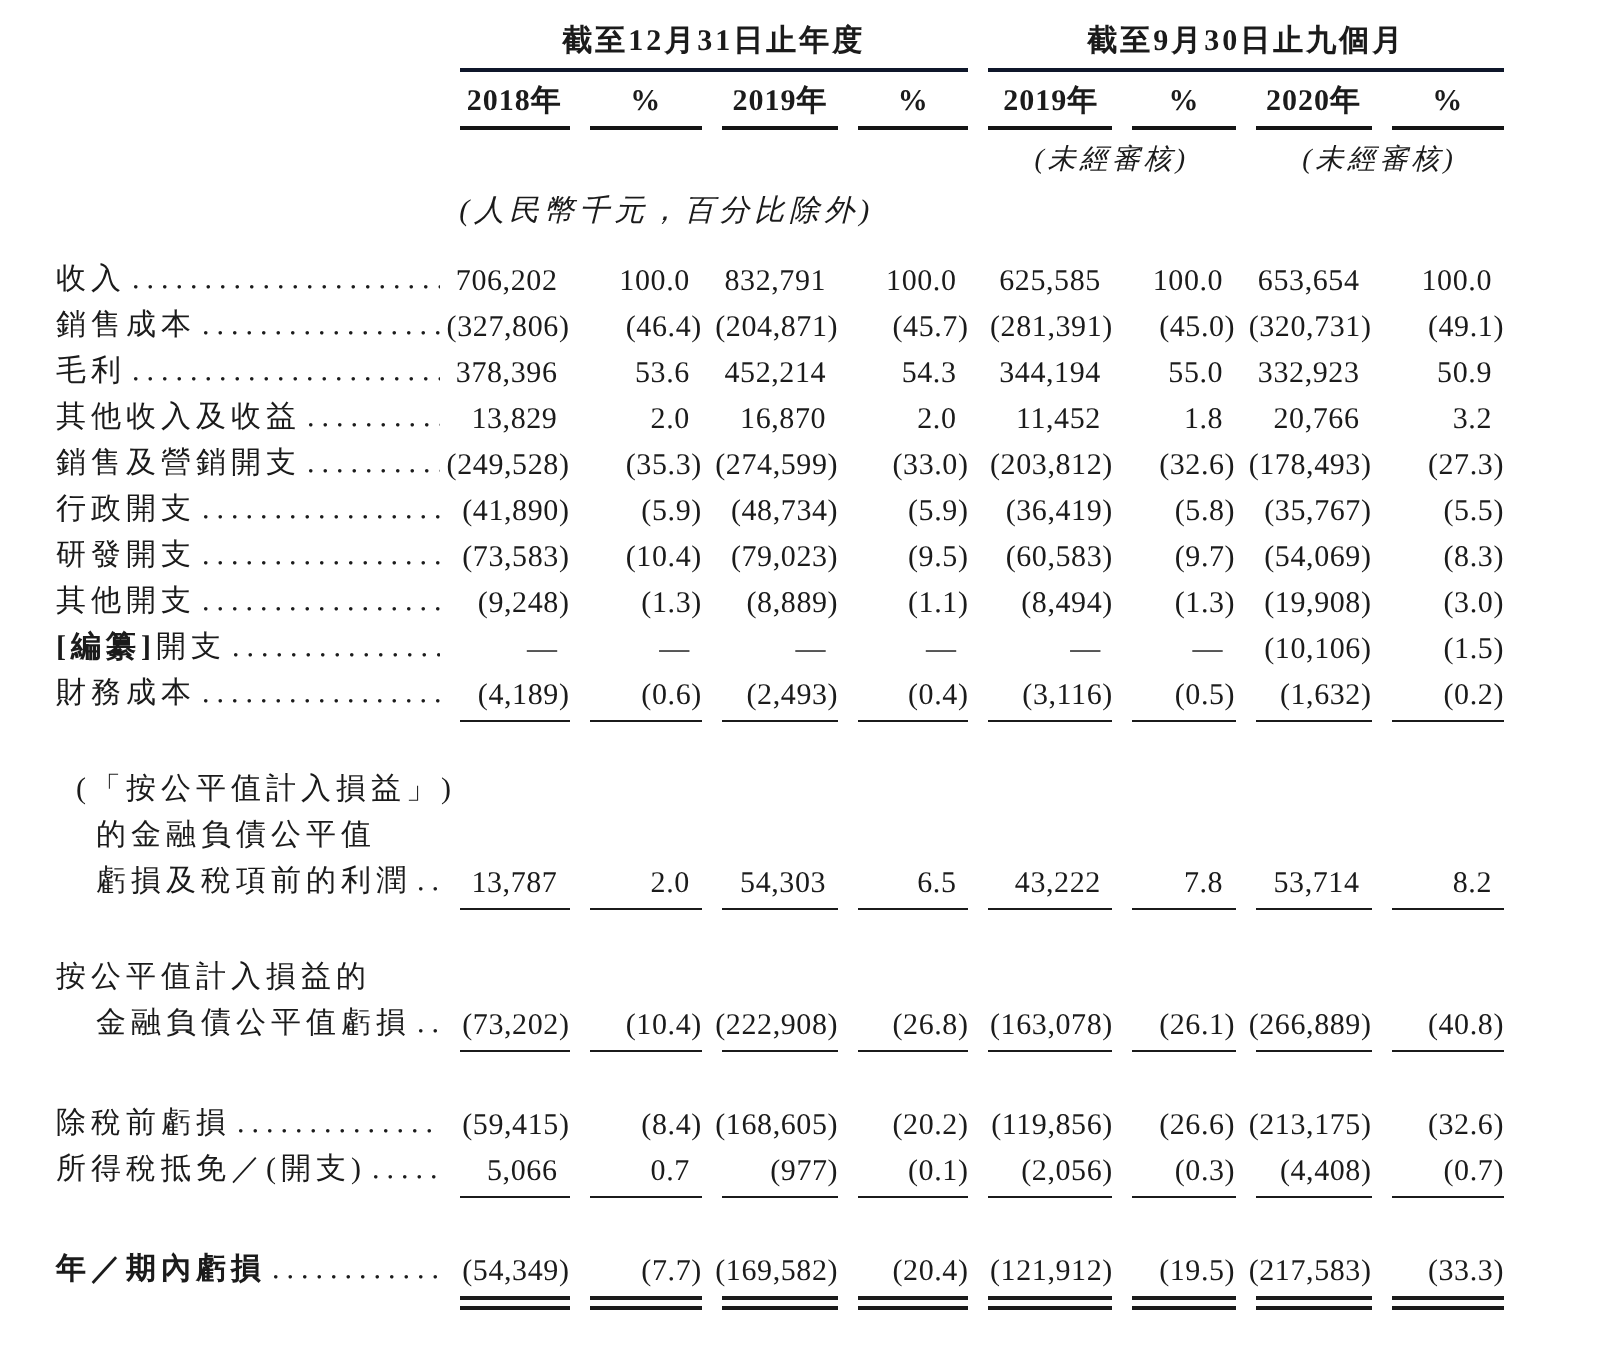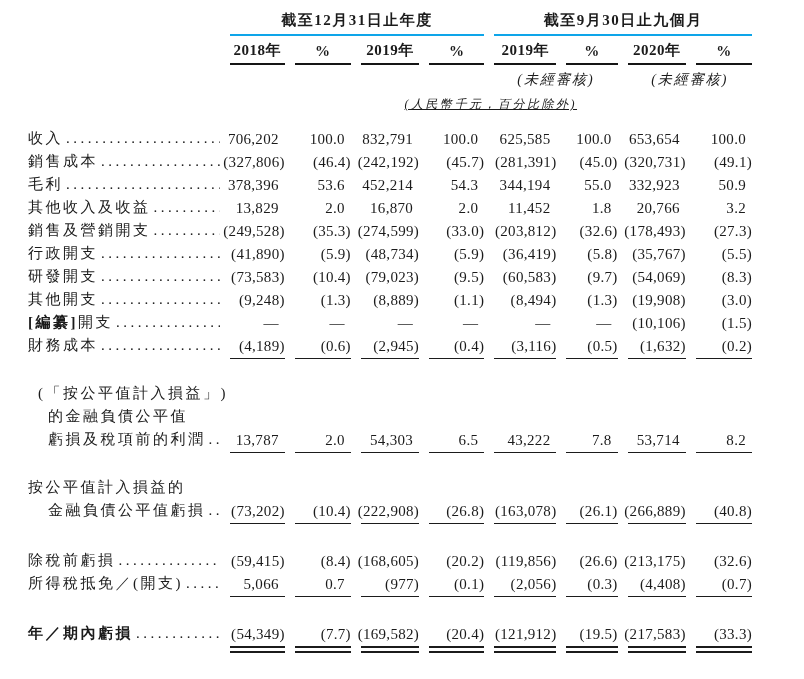--- a/index.html
+++ b/index.html
@@ -4,28 +4,28 @@
 <style>
   html,body{margin:0;padding:0;width:804px;height:679px;background:#ffffff;overflow:hidden;}
   body{font-family:"Liberation Serif","DejaVu Serif",serif;color:#1b1b1b;
        -webkit-font-smoothing:antialiased;}
   .page{width:804px;height:679px;position:relative;}
   table{border-collapse:collapse;table-layout:fixed;width:752px;margin:6px 0 0 0;}
   th,td{padding:0;font-size:15px;font-weight:normal;vertical-align:bottom;}
 
   
   .hr1{height:30px;} .hr2{height:29px;margin-left:16px;} .hr3{height:23px;} .hr4{height:36px;}
-  .hline{margin-left:10px;text-align:center;border-bottom:2px solid #0ea5e9;
+  .hline{margin-left:10px;text-align:center;border-bottom:2px solid #0f172a;
          padding-bottom:4px;font-weight:bold;letter-spacing:1.5px;white-space:nowrap;}
   .cline{margin-left:10px;text-align:center;border-bottom:2px solid #151515;
          padding-bottom:3px;font-weight:bold;letter-spacing:.5px;white-space:nowrap;}
   .unaud{margin-left:10px;text-align:center;font-style:italic;font-size:14px;
          letter-spacing:2px;padding-top:6px;white-space:nowrap;}
-  .unit{margin-left:10px;text-align:center;font-style:italic;font-size:12px;
-        letter-spacing:2.5px;padding:7px 0 12px;white-space:nowrap;text-decoration:underline;}
+  .unit{margin-left:10px;text-align:left;font-style:italic;font-size:15px;
+        letter-spacing:2.5px;padding:7px 0 12px;white-space:nowrap;}
 
   
   tr.dr{height:23px;}
   td.lbl{vertical-align:bottom;}
   .lwrap{display:flex;align-items:flex-end;padding-left:28px;letter-spacing:2.5px;
          line-height:20px;white-space:nowrap;}
   .ind1 .lwrap{padding-left:38px;}
   .ind2 .lwrap{padding-left:48px;}
   .b{font-weight:bold;}
   .dots{flex:1 1 auto;overflow:hidden;white-space:nowrap;letter-spacing:3.5px;
@@ -129,21 +129,21 @@
         </tr>
         <tr class="dr">
           <td class="lbl">
             <div class="lwrap">
               <span>銷售成本</span>
               <span class="dots">............................................................</span>
             </div>
           </td>
           <td class="val">(327,806)</td>
           <td class="val">(46.4)</td>
-          <td class="val">(242,192)</td>
+          <td class="val">(204,871)</td>
           <td class="val">(45.7)</td>
           <td class="val">(281,391)</td>
           <td class="val">(45.0)</td>
           <td class="val">(320,731)</td>
           <td class="val">(49.1)</td>
         </tr>
         <tr class="dr">
           <td class="lbl">
             <div class="lwrap">
               <span>毛利</span>
@@ -258,21 +258,21 @@
         </tr>
         <tr class="dr">
           <td class="lbl">
             <div class="lwrap">
               <span>財務成本</span>
               <span class="dots">............................................................</span>
             </div>
           </td>
           <td class="val">(4,189)</td>
           <td class="val">(0.6)</td>
-          <td class="val">(2,945)</td>
+          <td class="val">(2,493)</td>
           <td class="val">(0.4)</td>
           <td class="val">(3,116)</td>
           <td class="val">(0.5)</td>
           <td class="val">(1,632)</td>
           <td class="val">(0.2)</td>
         </tr>
         <tr class="rr">
           <td></td>
           <td>
             <div class="rule1"></div>

